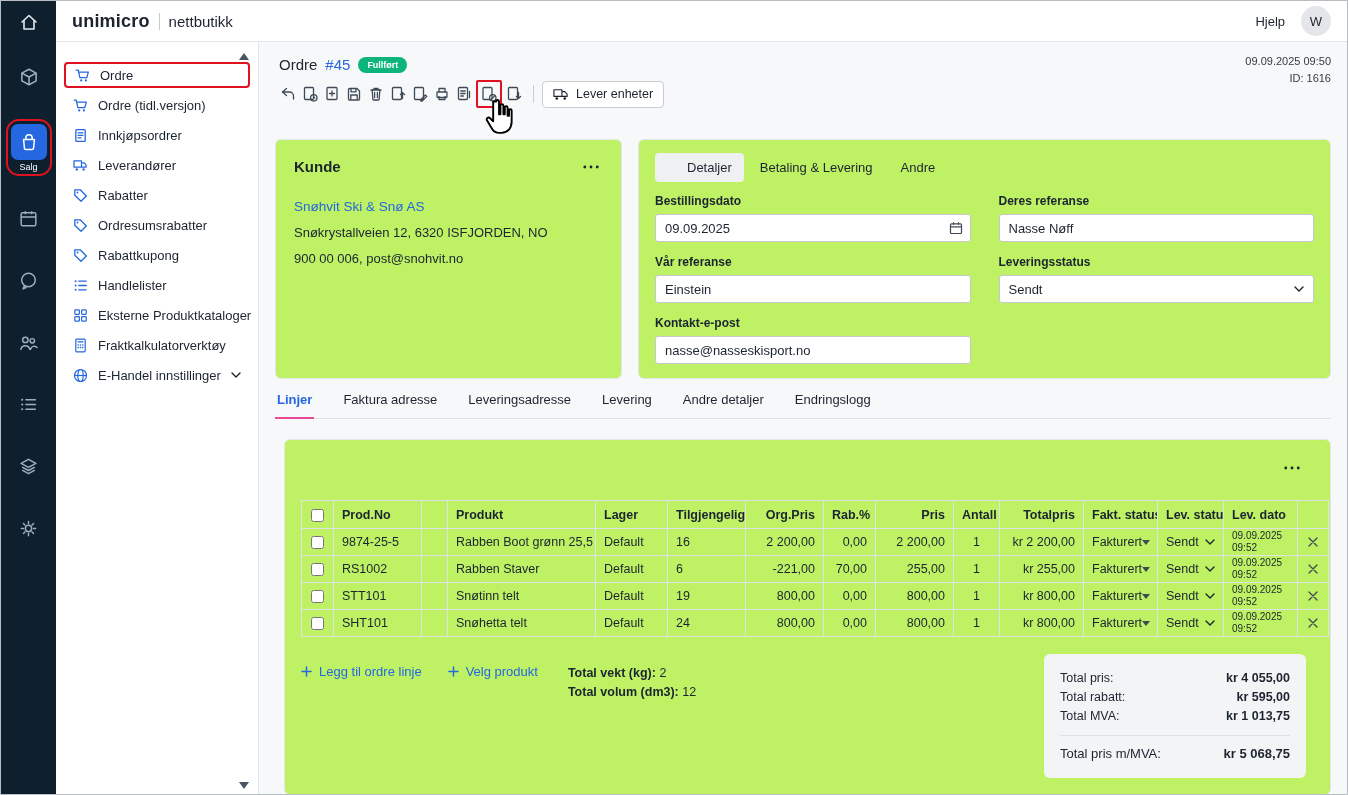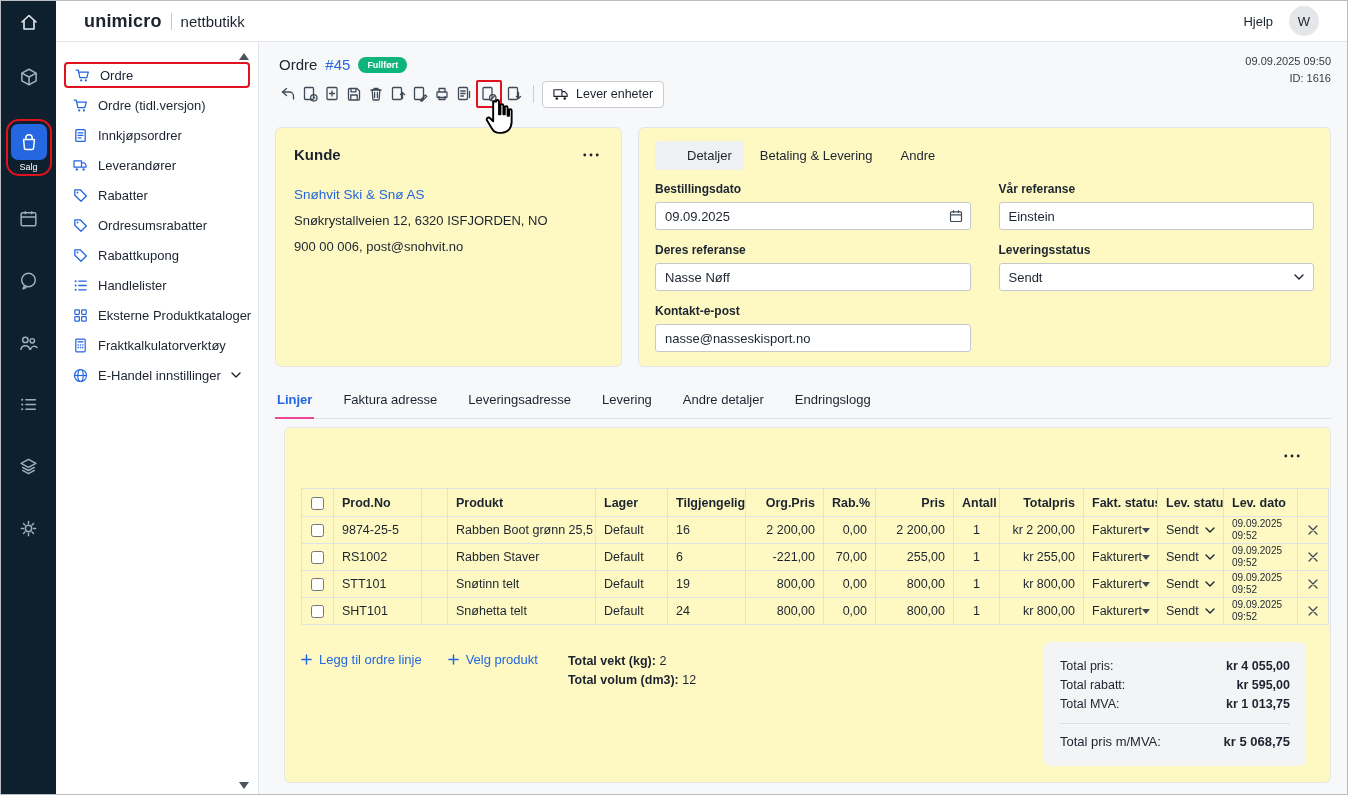--- a/index.html
+++ b/index.html
@@ -15,21 +15,21 @@
   .rail-nav{display:flex;flex-direction:column;align-items:center;gap:22px;margin-top:14px;}
   .rail-btn{width:40px;height:40px;display:flex;align-items:center;justify-content:center;}
   .salg-wrap{border:2px solid #e0121f;border-radius:13px;padding:3px 3px 2px;display:flex;
              flex-direction:column;align-items:center;gap:2px;}
   .salg-square{width:36px;height:36px;background:#2467e0;border-radius:7px;display:flex;
                align-items:center;justify-content:center;}
   .salg-label{color:#fff;font-size:9px;}
 
   
   .topbar{position:absolute;left:55px;top:0;right:0;height:41px;background:#fff;
-          border-bottom:1px solid #e3e5e8;display:flex;align-items:center;padding:0 28px;box-sizing:border-box;}
+          border-bottom:1px solid #e3e5e8;display:flex;align-items:center;padding:0 16px;box-sizing:border-box;}
   .brand{font-size:18px;font-weight:bold;letter-spacing:.2px;}
   .brand-sep{width:1px;height:17px;background:#c6cad0;margin:0 9px;}
   .brand-suffix{font-size:15px;}
   .topbar-right{margin-left:auto;display:flex;align-items:center;gap:16px;}
   .help{font-size:13px;}
   .avatar{width:30px;height:30px;border-radius:50%;background:#e4e6e9;display:flex;
           align-items:center;justify-content:center;font-size:13px;}
 
   
   .sidebar{position:absolute;left:55px;top:41px;bottom:0;width:203px;background:#fff;
@@ -50,21 +50,21 @@
   .page-meta{position:absolute;right:16px;top:11px;text-align:right;font-size:11px;line-height:1.55;color:#333a44;}
 
   .toolbar{position:absolute;left:18px;top:38px;display:flex;align-items:center;height:28px;}
   .tool-btn{width:22px;height:24px;display:flex;align-items:center;justify-content:center;border-radius:3px;}
   .hl-box{border:2px solid #e0121f;border-radius:2px;margin:0 1px;}
   .toolbar-sep{width:1px;height:18px;background:#c9ccd1;margin:0 8px;}
   .deliver-btn{display:flex;align-items:center;gap:7px;border:1px solid #c9ccd1;border-radius:4px;
                background:#fff;height:27px;padding:0 10px;font-size:12.5px;}
   .cursor{position:absolute;left:224px;top:53px;z-index:20;}
 
-  .card{position:absolute;background:#fef9c3;border:1px solid #e3e5e8;border-radius:6px;box-sizing:border-box;}
+  .card{position:absolute;background:#bef264;border:1px solid #e3e5e8;border-radius:6px;box-sizing:border-box;margin-top:12px;}
   .customer-card{left:16px;top:85px;width:347px;height:240px;padding:18px 18px;}
   .customer-head{display:flex;justify-content:space-between;align-items:center;}
   .customer-title{font-size:15px;font-weight:bold;}
   .more-btn{padding:4px;border-radius:3px;}
   .customer-name{color:#2467e0;font-size:13.5px;margin-top:24px;}
   .customer-line{font-size:13px;margin-top:11px;}
 
   .details-card{left:379px;top:85px;right:16px;height:240px;padding:13px 16px;}
   .detail-tabs{display:flex;gap:4px;}
   .dtab{font-size:13px;padding:7px 12px;border-radius:4px;}
@@ -552,26 +552,26 @@
           <div class="date-wrap">
             <input type="text" value="09.09.2025" style="">
             <span class="cal-ic">
                 <svg width="14" height="14">
                   <use href="#i-calendar-sm"></use>
                 </svg>
               </span>
           </div>
         </div>
         <div class="field">
+          <label>Deres referanse</label>
+          <input type="text" value="Nasse Nøff" style="">
+        </div>
+        <div class="field">
           <label>Vår referanse</label>
           <input type="text" value="Einstein" style="">
-        </div>
-        <div class="field">
-          <label>Deres referanse</label>
-          <input type="text" value="Nasse Nøff" style="">
         </div>
         <div class="field">
           <label>Leveringsstatus</label>
           <div class="select-box">
             <span>Sendt</span>
             <span>
                 <svg width="10" height="6">
                   <use href="#i-chev"></use>
                 </svg>
               </span>

